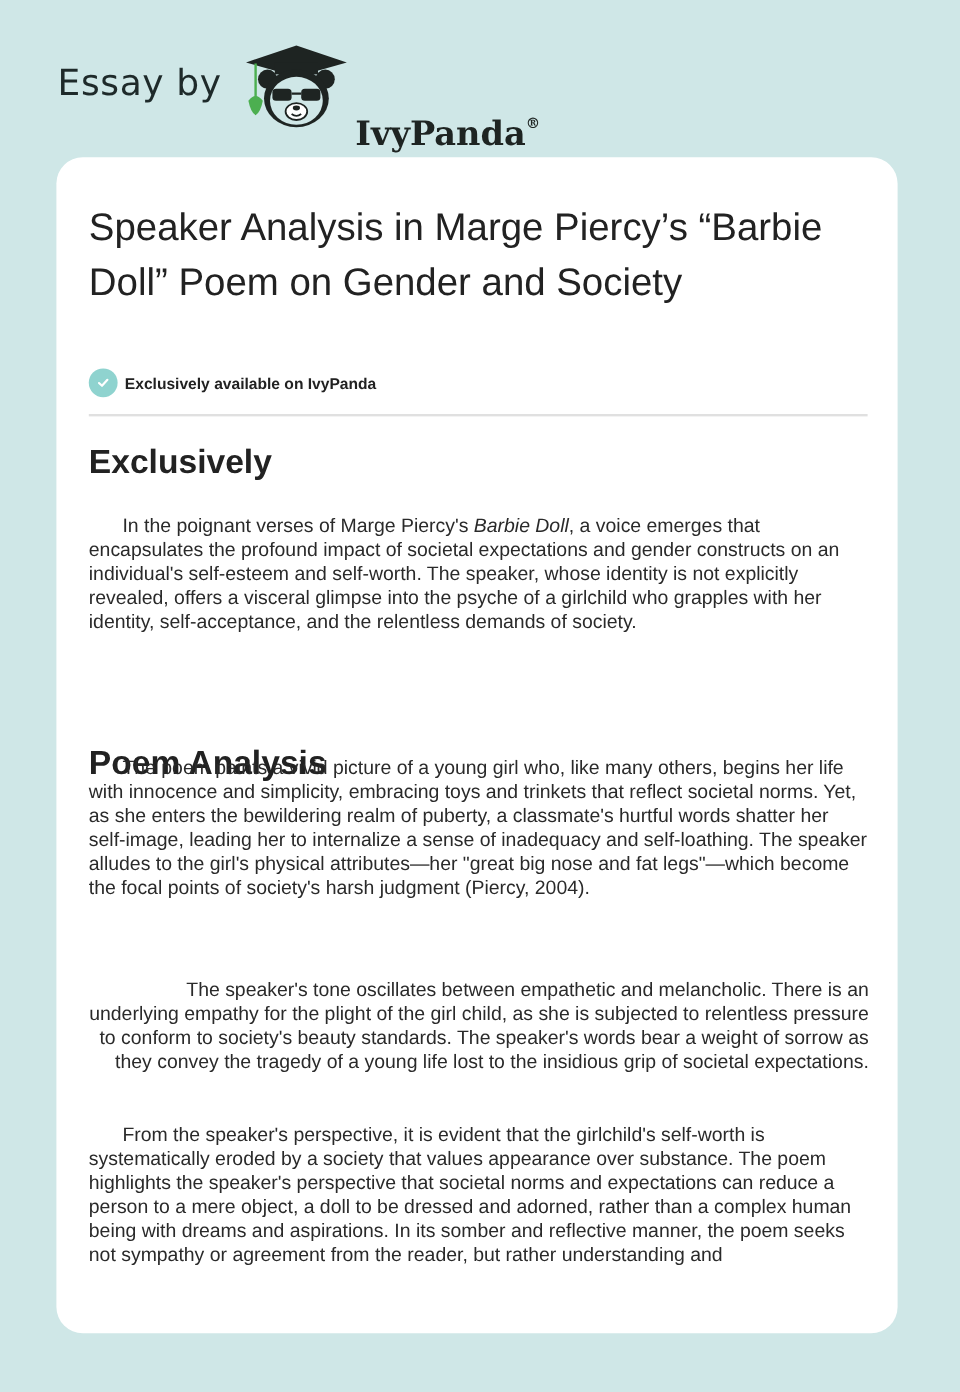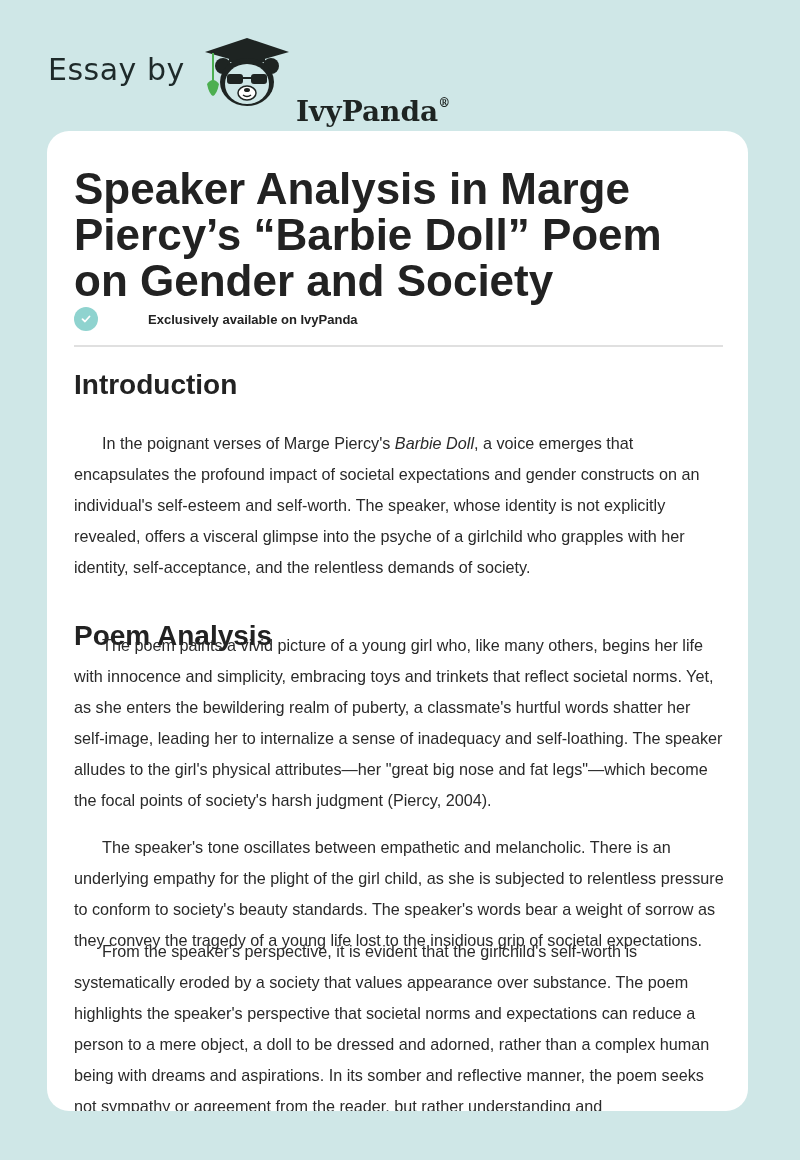--- a/index.html
+++ b/index.html
@@ -26,39 +26,39 @@
     font-family: "DejaVu Serif", serif; font-weight: bold;
     font-size: 28px; color: #1e2422; margin-top: 39px;
   }
   .brand sup { font-size: 12px; font-weight: bold; position: relative; top: -4px; }
   .card {
     position: absolute; left: 47px; top: 131px; width: 701px; height: 980px;
     background: #fff; border-radius: 22px; overflow: hidden;
   }
   .title {
     position: absolute; left: 27px; top: 35px; width: 620px;
-    font-size: 44px; font-weight: bold; line-height: 46px; color: #222;
+    font-size: 32px; font-weight: normal; line-height: 46px; color: #222;
   }
   .badge {
-    position: absolute; left: 27px; top: 176px; display: flex; align-items: center; gap: 44px;
+    position: absolute; left: 27px; top: 176px; display: flex; align-items: center;
   }
   .check {
     width: 24px; height: 24px; border-radius: 50%; background: #8fd3cf;
     display: flex; align-items: center; justify-content: center; margin-right: 6px;
   }
   .badge-text { font-size: 13px; font-weight: bold; color: #222; }
   .divider {
     position: absolute; left: 27px; top: 214px; width: 649px; height: 2px; background: #e0e0e0;
   }
   .h2 {
     position: absolute; left: 27px; font-size: 28px; font-weight: bold; color: #222;
   }
   .para {
     position: absolute; left: 27px; width: 650px;
-    font-size: 16.2px; line-height: 31px; color: #2a2a2a;
+    font-size: 16.2px; line-height: 20px; color: #2a2a2a;
     text-indent: 28px;
   }
 </style>
 </head>
 <body>
 
 <div class="header">
   <span class="essay-by">Essay by</span>
   <svg class="logo-icon" viewBox="0 0 88 72">
 
@@ -92,24 +92,24 @@
     <span class="check">
       <svg width="12" height="12" viewBox="0 0 12 12">
           <path d="M2.5,6.2 L5,8.5 L9.5,3.5" stroke="#fff" stroke-width="1.8" fill="none" stroke-linecap="round" stroke-linejoin="round"></path>
         </svg>
     </span>
     <span class="badge-text">Exclusively available on IvyPanda</span>
   </div>
 
   <div class="divider"></div>
 
-  <h2 class="h2" style="top:238px;">Introduction</h2>
+  <h2 class="h2" style="top:238px;">Exclusively</h2>
 
   <p class="para" style="top:297px;"><span>In the poignant verses of Marge Piercy's </span><em>Barbie Doll</em><span>, a voice emerges that encapsulates the profound impact of societal expectations and gender constructs on an individual's self-esteem and self-worth. The speaker, whose identity is not explicitly revealed, offers a visceral glimpse into the psyche of a girlchild who grapples with her identity, self-acceptance, and the relentless demands of society.</span></p>
 
   <h2 class="h2" style="top:441px;margin-top:48px;">Poem Analysis</h2>
 
   <p class="para" style="top:499px;">The poem paints a vivid picture of a young girl who, like many others, begins her life with innocence and simplicity, embracing toys and trinkets that reflect societal norms. Yet, as she enters the bewildering realm of puberty, a classmate's hurtful words shatter her self-image, leading her to internalize a sense of inadequacy and self-loathing. The speaker alludes to the girl's physical attributes—her "great big nose and fat legs"—which become the focal points of society's harsh judgment (Piercy, 2004).</p>
 
-  <p class="para" style="top:701px;">The speaker's tone oscillates between empathetic and melancholic. There is an underlying empathy for the plight of the girl child, as she is subjected to relentless pressure to conform to society's beauty standards. The speaker's words bear a weight of sorrow as they convey the tragedy of a young life lost to the insidious grip of societal expectations.</p>
+  <p class="para" style="top:684px;text-align:right;">The speaker's tone oscillates between empathetic and melancholic. There is an underlying empathy for the plight of the girl child, as she is subjected to relentless pressure to conform to society's beauty standards. The speaker's words bear a weight of sorrow as they convey the tragedy of a young life lost to the insidious grip of societal expectations.</p>
 
   <p class="para" style="top:805px;">From the speaker's perspective, it is evident that the girlchild's self-worth is systematically eroded by a society that values appearance over substance. The poem highlights the speaker's perspective that societal norms and expectations can reduce a person to a mere object, a doll to be dressed and adorned, rather than a complex human being with dreams and aspirations. In its somber and reflective manner, the poem seeks not sympathy or agreement from the reader, but rather understanding and</p>
 </div>
 
 </body></html>

